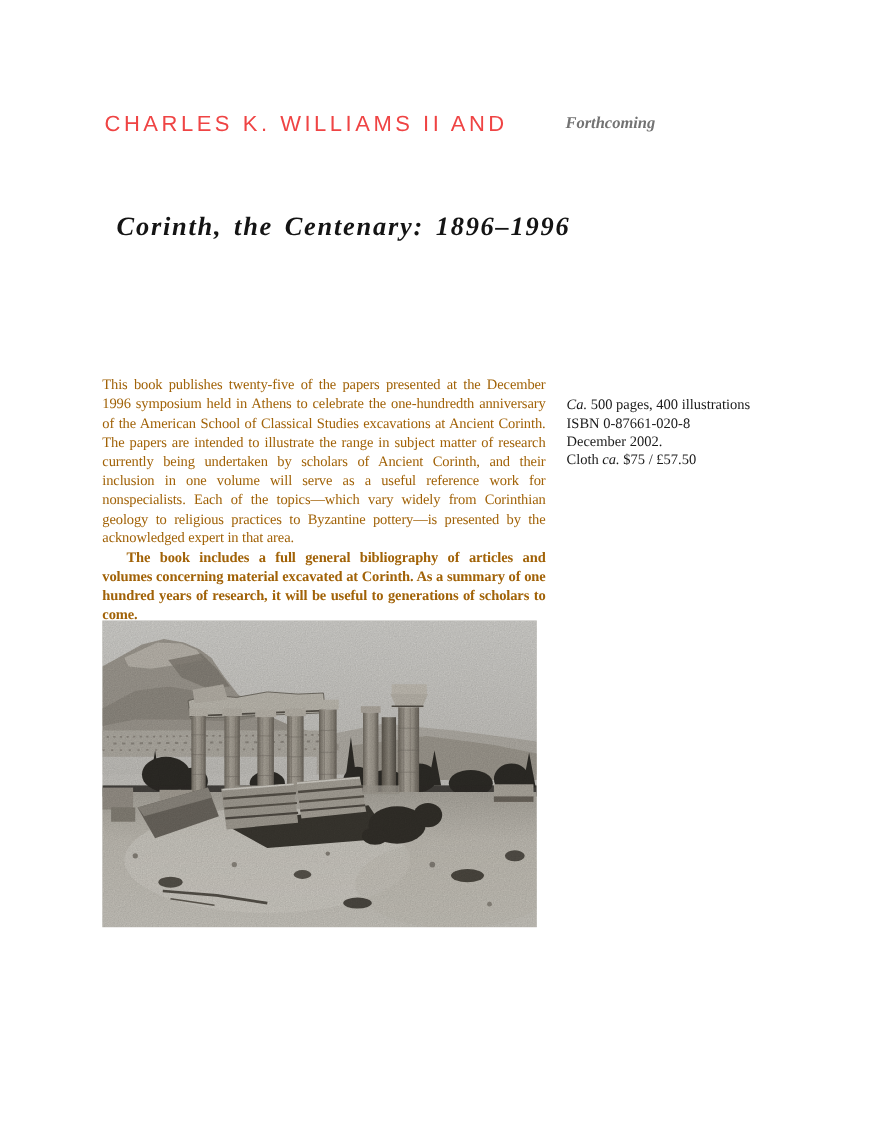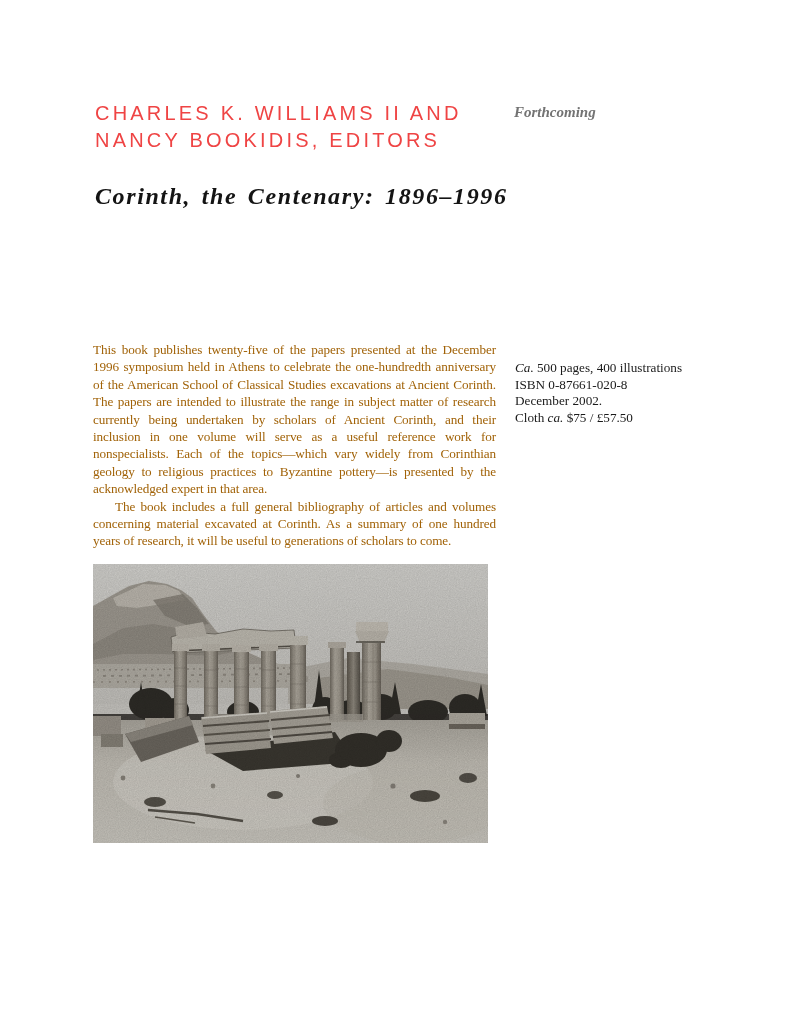--- a/index.html
+++ b/index.html
@@ -30,42 +30,42 @@
     font-family: "Liberation Serif", serif;
     font-style: italic;
     font-weight: 700;
     font-size: 15px;
     color: #737373;
   }
   .book-title {
     position: absolute;
     left: 95px;
     top: 183px;
-    margin: 0;
+    margin: 11px;
     font-family: "Liberation Serif", serif;
     font-style: italic;
     font-weight: 600;
     font-size: 24px;
     letter-spacing: 1.6px;
     word-spacing: 3px;
     color: #141414;
   }
   .body-text {
     position: absolute;
     left: 93px;
     top: 341px;
     width: 403px;
     font-size: 13.2px;
     letter-spacing: -0.1px;
     line-height: 17.4px;
     text-align: justify;
     color: #a16207;
   }
   .body-text p { margin: 0; }
-  .body-text p.indent { text-indent: 22px; }
+  .body-text p.indent { text-indent: 22px; font-weight: bold; }
   .pub-details {
     position: absolute;
     left: 515px;
     top: 360px;
     width: 210px;
     font-size: 13.2px;
     line-height: 16.6px;
     color: #1a1a1a;
   }
   .pub-details .detail-line i { font-style: italic; }
@@ -81,21 +81,20 @@
   }
   .photo-figure svg { display: block; }
 </style>
 </head>
 <body>
 
 <div class="page">
 
   <div class="authors">
     <div>CHARLES K. WILLIAMS II AND</div>
-    <div>NANCY BOOKIDIS, EDITORS</div>
   </div>
 
   <div class="forthcoming">Forthcoming</div>
 
   <h1 class="book-title">Corinth, the Centenary: 1896–1996</h1>
 
   <div class="body-text">
       <p class="para">This book publishes twenty-five of the papers presented at the December 1996 symposium held in Athens to celebrate the one-hundredth anniversary of the American School of Classical Studies excavations at Ancient Corinth. The papers are intended to illustrate the range in subject matter of research currently being undertaken by scholars of Ancient Corinth, and their inclusion in one volume will serve as a useful reference work for nonspecialists. Each of the topics—which vary widely from Corinthian geology to religious practices to Byzantine pottery—is presented by the acknowledged expert in that area.</p>
       <p class="para indent">The book includes a full general bibliography of articles and volumes concerning material excavated at Corinth. As a summary of one hundred years of research, it will be useful to generations of scholars to come.</p>
     </div>

